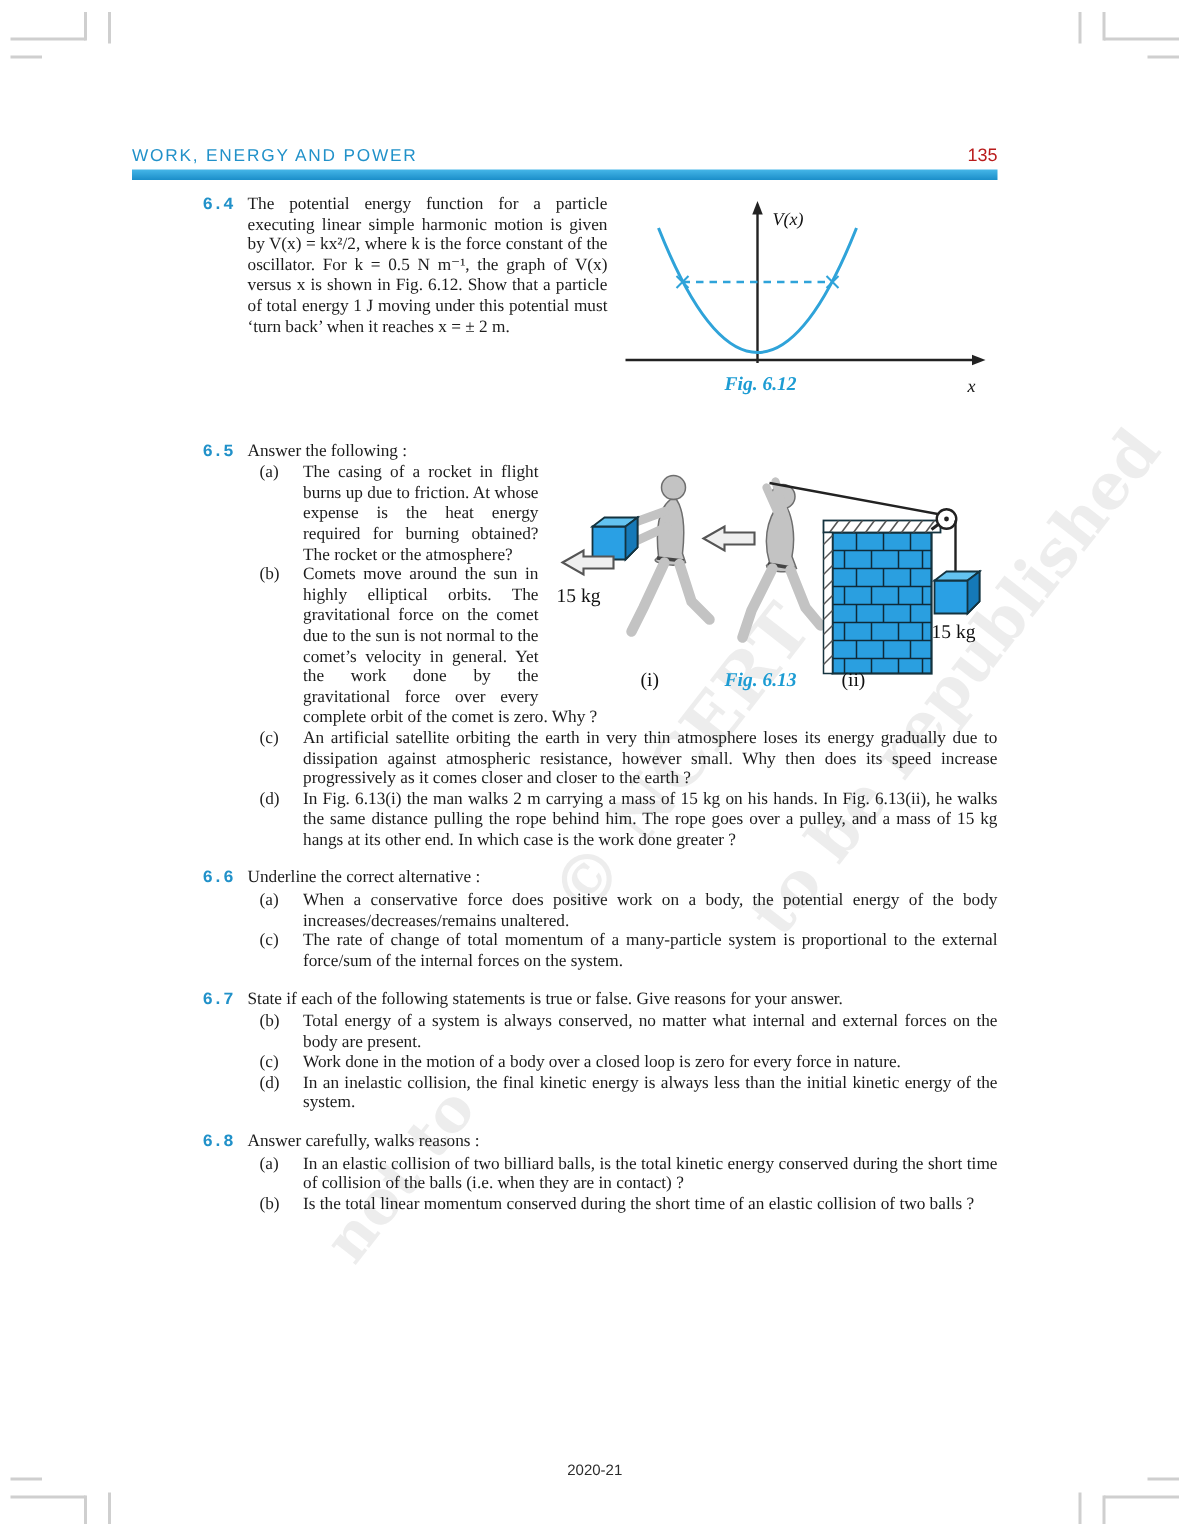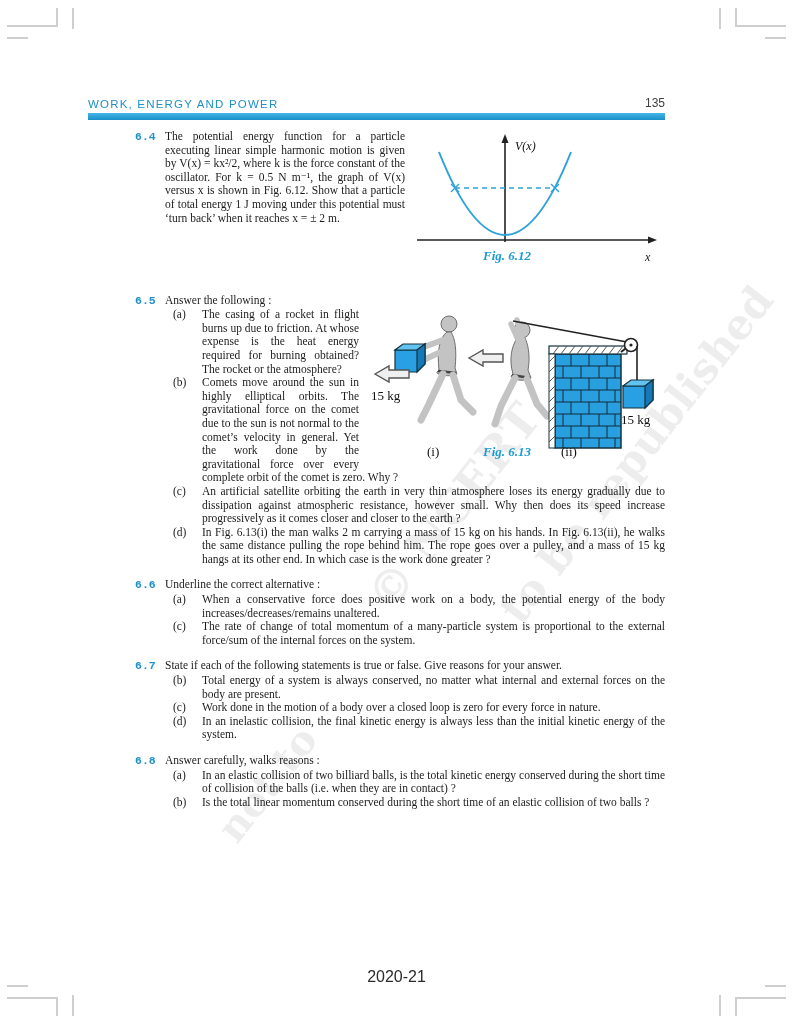--- a/index.html
+++ b/index.html
@@ -10,42 +10,42 @@
   }
   
   .mark{position:absolute;background:#cfcfcf;}
   
   .header{position:absolute;left:88px;top:96px;width:577px;}
   .header-row{display:flex;justify-content:space-between;align-items:flex-end;gap:28px;}
   .header-title{
     font-family:"Liberation Sans",sans-serif;font-size:11.5px;letter-spacing:1.2px;
     color:#2191c9;font-weight:400;
   }
-  .header-page{font-family:"Liberation Sans",sans-serif;font-size:12px;color:#404040;}
+  .header-page{font-family:"Liberation Sans",sans-serif;font-size:12px;color:#b91c1c;}
   .header-rule{margin-top:3px;height:7px;background:linear-gradient(#45b6e8,#1b8ec9);}
   
   .content{position:absolute;left:88px;top:130px;width:577px;font-size:11.5px;line-height:13.6px;}
   .question{position:relative;margin-left:47px;padding-left:30px;margin-bottom:12px;}
   .qnum{
     position:absolute;left:0;top:0;width:26px;
     font-family:Liberation Mono, monospace;font-weight:bold;font-size:11.5px;color:#2191c9;
   }
   .qbody{text-align:justify;}
   .qintro{margin-bottom:1px;}
   .sub{padding-left:37px;text-align:justify;}
   .sub .lbl{display:inline-block;width:29px;margin-left:-29px;vertical-align:top;}
   
   .figfloat{float:right;}
   .fig612{width:252px;margin-left:8px;margin-bottom:12px;}
   .fig613{width:300px;margin-left:6px;margin-bottom:4px;}
   svg text{font-family:"Liberation Serif",serif;}
   
   .footer{
     position:absolute;left:0;bottom:38px;width:793px;text-align:center;
-    font-family:"Liberation Sans",sans-serif;font-size:16px;color:#2b2b2b;
+    font-family:"Liberation Sans",sans-serif;font-size:10px;color:#2b2b2b;
   }
   
   .wm{position:absolute;color:rgba(110,110,110,0.12);font-family:"DejaVu Serif",serif;
       font-weight:bold;white-space:nowrap;pointer-events:none;}
   .wm1{left:330px;top:480px;font-size:46px;transform:rotate(-52deg);}
   .wm2{left:430px;top:430px;font-size:42px;transform:rotate(-52deg);}
   .wm3{left:200px;top:760px;font-size:40px;transform:rotate(-52deg);}
   .clearfix::after{content:"";display:block;clear:both;}
 </style>
 </head>

